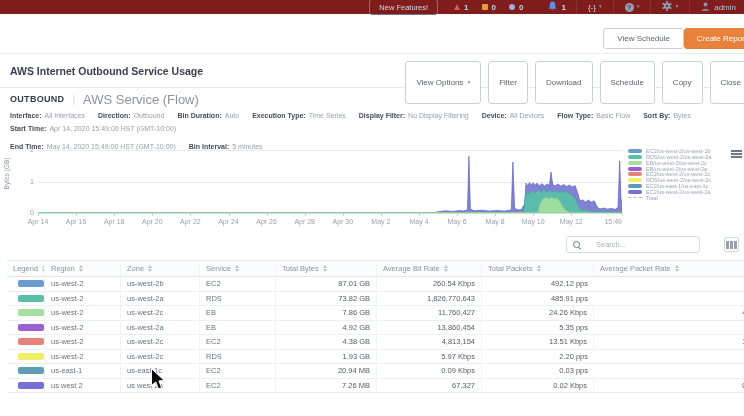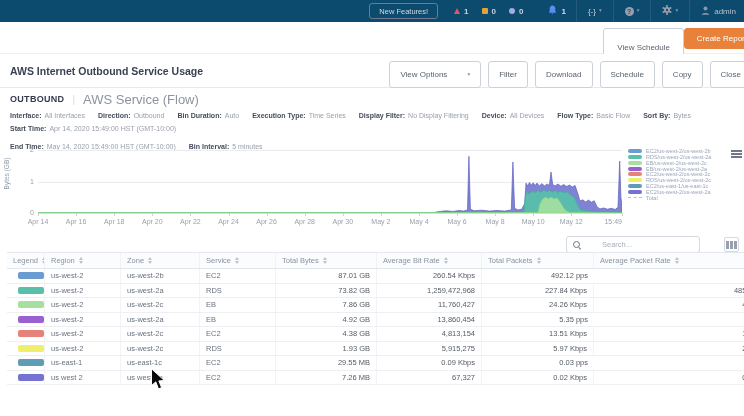--- a/index.html
+++ b/index.html
@@ -1,21 +1,21 @@
 <!DOCTYPE html>
 <html><head>
 <meta charset="utf-8">
 <style>
   html,body{margin:0;padding:0}
   body{width:744px;height:416px;position:relative;overflow:hidden;background:#fff;
        font-family:"Liberation Sans",sans-serif;}
   *{box-sizing:border-box}
 
   
-  .navbar{position:absolute;top:0;left:0;width:744px;height:22px;background:#0c4a6e;
+  .navbar{position:absolute;top:0;left:0;width:744px;height:14px;background:#7f1d1d;
           display:flex;align-items:center;justify-content:flex-end}
   .nf-btn{font-family:inherit;font-size:7.5px;color:#d4d9e2;background:transparent;
           border:1px solid #6e7a90;border-radius:3px;padding:2.5px 9px;margin-right:16px;cursor:pointer}
   .alerts{display:flex;align-items:center;gap:13px;margin-right:15px}
   .alert{display:flex;align-items:center;gap:4px;font-size:8px;color:#ccd2dc;font-weight:bold}
   i.sh-triangle{width:0;height:0;border-left:3.5px solid transparent;border-right:3.5px solid transparent;
                 border-bottom:6px solid #e05667}
   i.sh-square{width:6px;height:6px;border-radius:1px;display:block}
   i.sh-circle{width:6px;height:6px;border-radius:50%;display:block}
   .bell-wrap{display:flex;align-items:center;gap:4px;font-size:8px;color:#d5dae3;
@@ -26,29 +26,29 @@
   .caret{font-family:"DejaVu Sans",sans-serif;font-size:5.5px;color:#8b93a6;line-height:1}
   .help-badge{width:9px;height:9px;border-radius:50%;background:#969eaf;color:#3d4656;
               font-size:7px;font-weight:bold;display:flex;align-items:center;justify-content:center}
   .user-wrap{display:flex;align-items:center;gap:4px;padding:0 8px 0 11px;font-size:8px;color:#b9c0cc}
 
   
   .actionbar{position:absolute;top:22px;left:0;width:744px;height:32px;background:#fff;
              border-bottom:1px solid #efeff2}
   .btn{font-family:inherit;background:#fff;border:1px solid #ccd1d9;border-radius:3px;
        color:#5a6270;font-size:8px;cursor:pointer}
-  .vs-btn{position:absolute;top:6px;right:60px;padding:14px 13px}
+  .vs-btn{position:absolute;top:6px;right:60px;padding:5px 13px}
   .cr-btn{position:absolute;top:6px;right:-16px;padding:5px 12px;background:#e8823a;
           border:1px solid #e8823a;color:#fff;font-size:8px;border-radius:3px;cursor:pointer;font-family:inherit}
 
   
   .phead{position:absolute;top:54px;left:0;width:744px;height:34px;border-bottom:1px solid #e7e9ed;background:#fff}
   .ptitle{position:absolute;left:10px;top:11px;font-size:10.5px;font-weight:bold;color:#3a4150}
   .pbtns{position:absolute;right:-8px;top:7px;display:flex;gap:7px}
-  .pbtns .btn{padding:8px 10px;display:flex;align-items:center;gap:20px}
+  .pbtns .btn{padding:16px 10px;display:flex;align-items:center;gap:4px}
 
   
   .tabsrow{position:absolute;top:91px;left:10px;height:16px;display:flex;align-items:center;gap:8px}
   .tab-primary{font-size:9px;font-weight:bold;color:#333c4c;letter-spacing:.3px;cursor:pointer}
   .tab-sep{color:#d7dade;font-size:10px}
   .tab-secondary{font-size:13px;color:#8d939e;cursor:pointer}
   .filters{position:absolute;top:112px;left:10px;width:728px;display:flex;flex-wrap:wrap;
            column-gap:13px;row-gap:5px;font-size:7px;line-height:8px}
   .fitem{white-space:nowrap}
   .fitem b{color:#454d5c;font-weight:bold}
@@ -69,35 +69,35 @@
   .leg{position:absolute;left:628px;top:9px;display:flex;flex-direction:column;gap:1.2px}
   .leg-row{display:flex;align-items:center;gap:4px;height:4.6px;cursor:pointer}
   .pill{width:14px;height:4px;border-radius:2px;flex:none}
   .pill.dash{height:0;border-top:1.5px dashed #b9bfca;background:transparent!important;border-radius:0}
   .leg-label{font-size:5.5px;color:#9aa4ba;white-space:nowrap}
   .chart-menu{position:absolute;left:731px;top:10px;display:flex;flex-direction:column;gap:1.5px;cursor:pointer}
   .chart-menu i{display:block;width:11px;height:1.5px;background:#6f7888}
 
   
   .search-box{position:absolute;top:236px;left:566px;width:134px;height:17px;border:1px solid #d5d9e0;
-              border-radius:3px;display:flex;align-items:center;padding:0 6px;gap:21px;background:#fff}
+              border-radius:3px;display:flex;align-items:center;padding:0 6px;gap:15px;background:#fff}
   .mag{position:relative;width:8px;height:8px;flex:none}
   .mag::before{content:"";position:absolute;left:0;top:0;width:5px;height:5px;
                border:1.2px solid #6b7483;border-radius:50%}
   .mag::after{content:"";position:absolute;left:5.8px;top:6px;width:3.2px;height:1.2px;
               background:#6b7483;transform:rotate(45deg);transform-origin:0 0}
   .search-input{border:none;outline:none;flex:1;font-family:inherit;font-size:7.5px;color:#5a6270;min-width:0;padding:0}
   .search-input::placeholder{color:#a9b0bb}
   .col-btn{position:absolute;top:237px;left:724px;width:15px;height:15px;border:1px solid #d5d9e0;
            border-radius:2px;background:#fff;display:flex;align-items:center;justify-content:center;
            gap:1.5px;cursor:pointer}
   .col-btn i{display:block;width:2.5px;height:8px;background:#98a0ae}
 
   
-  .tablewrap{position:absolute;top:252px;left:7px;width:737px;height:136px;overflow:hidden}
+  .tablewrap{position:absolute;top:260px;left:7px;width:737px;height:136px;overflow:hidden}
   .tbl{width:770px}
   .tr{display:grid;grid-template-columns:38px 76px 79px 76px 101px 105px 112px 183px;
       align-items:stretch;height:14.5px;border-bottom:1px solid #edeff3}
   .tr.head{height:17px;background:#fbfcfd;border-top:1px solid #e4e7eb;border-bottom:1px solid #e2e5ea}
   .td,.th{padding:0 6px;font-size:7.5px;color:#6a7380;border-right:1px solid #f1f3f6;
           display:flex;align-items:center;white-space:nowrap;overflow:hidden}
   .th{color:#8a93a3;gap:4px;cursor:pointer}
   .td.num{justify-content:flex-end;color:#555c66}
   .td:last-child,.th:last-child{border-right:none}
   .swatch{width:26px;height:7px;border-radius:2px;margin-left:5px;flex:none}
@@ -399,22 +399,21 @@
           <div class="td num">492.12 pps</div>
         </div>
         <div class="tr">
           <div class="td">
             <span class="swatch" style="background: rgb(89, 191, 169);"></span>
           </div>
           <div class="td">us-west-2</div>
           <div class="td">us-west-2a</div>
           <div class="td">RDS</div>
           <div class="td num">73.82 GB</div>
-          <div class="td num">1,259,472,968</div>
-          <div class="td num">227.84 Kbps</div>
+          <div class="td num">1,826,770,643</div>
           <div class="td num">485.91 pps</div>
         </div>
         <div class="tr">
           <div class="td">
             <span class="swatch" style="background: rgb(165, 224, 161);"></span>
           </div>
           <div class="td">us-west-2</div>
           <div class="td">us-west-2c</div>
           <div class="td">EB</div>
           <div class="td num">7.86 GB</div>
@@ -446,32 +445,31 @@
           <div class="td num">1.86 pps</div>
         </div>
         <div class="tr">
           <div class="td">
             <span class="swatch" style="background: rgb(240, 239, 106);"></span>
           </div>
           <div class="td">us-west-2</div>
           <div class="td">us-west-2c</div>
           <div class="td">RDS</div>
           <div class="td num">1.93 GB</div>
-          <div class="td num">5,915,275</div>
           <div class="td num">5.97 Kbps</div>
           <div class="td num">2.20 pps</div>
         </div>
         <div class="tr">
           <div class="td">
             <span class="swatch" style="background: rgb(94, 156, 184);"></span>
           </div>
           <div class="td">us-east-1</div>
           <div class="td">us-east-1c</div>
           <div class="td">EC2</div>
-          <div class="td num">29.55 MB</div>
+          <div class="td num">20.94 MB</div>
           <div class="td num">0.09 Kbps</div>
           <div class="td num">0.03 pps</div>
         </div>
         <div class="tr">
           <div class="td">
             <span class="swatch" style="background: rgb(116, 115, 212);"></span>
           </div>
           <div class="td">us west 2</div>
           <div class="td">us west 2a</div>
           <div class="td">EC2</div>

